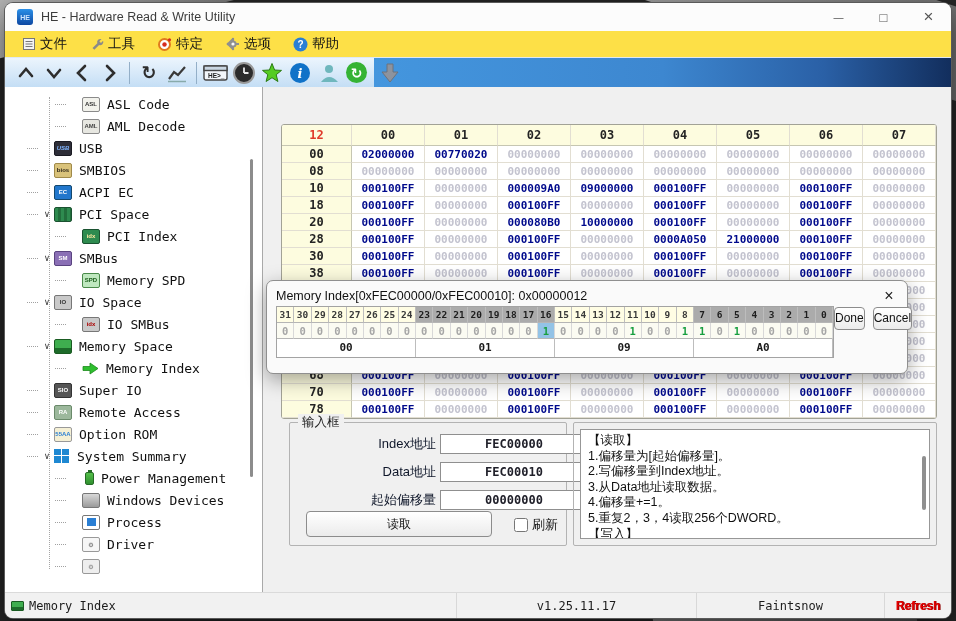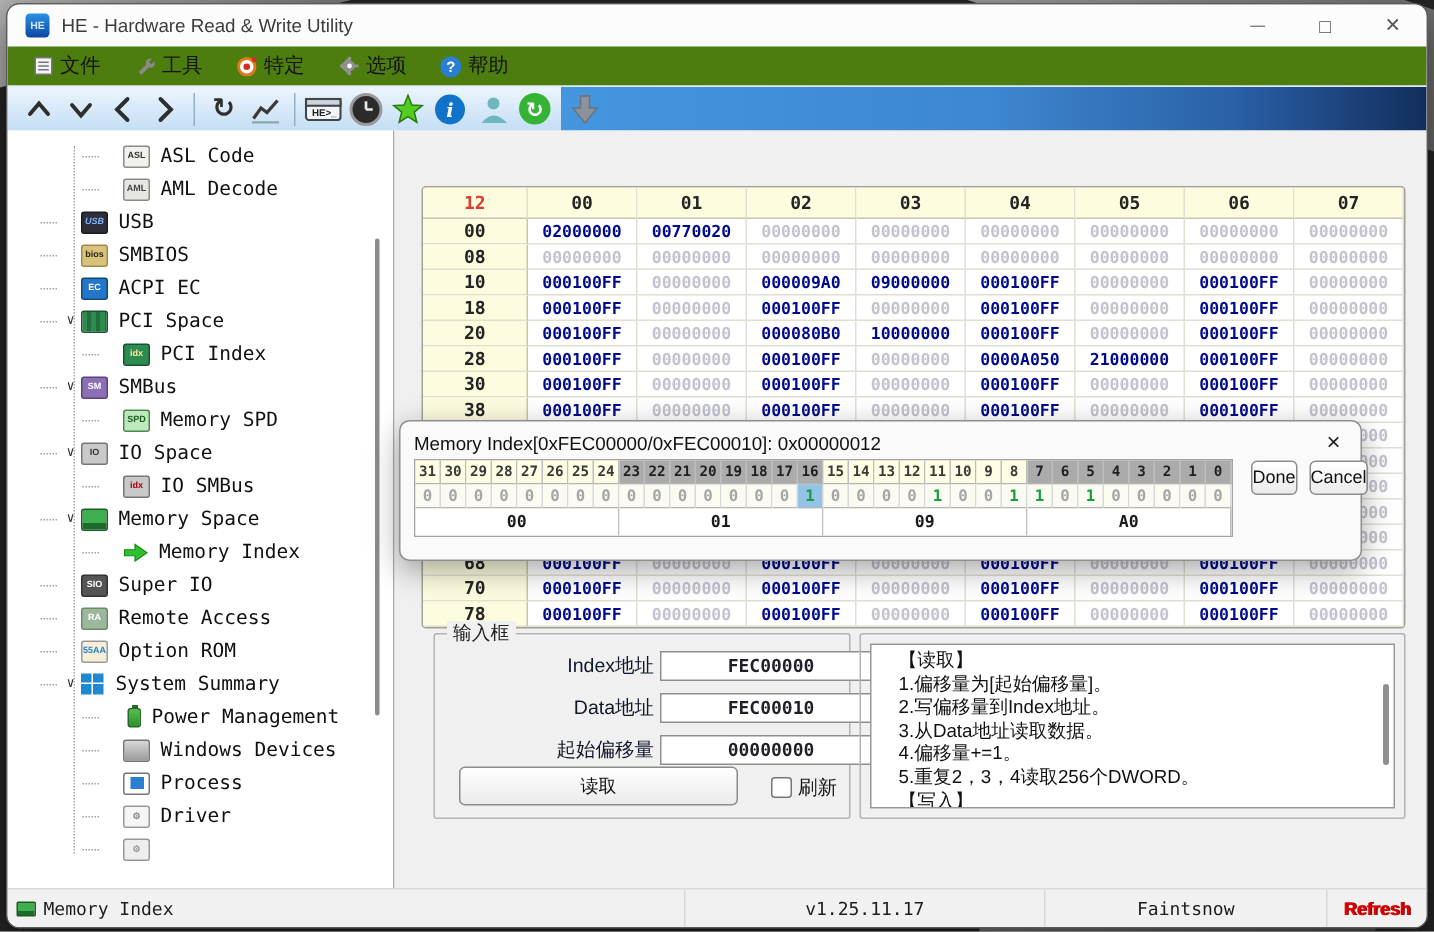--- a/index.html
+++ b/index.html
@@ -21,21 +21,21 @@
   .app-ico { width:16px; height:16px; border-radius:3px; background:linear-gradient(#2b90e8,#0d47a1);
              color:#cfe6ff; font:bold 7px "Liberation Sans",sans-serif; display:flex; align-items:center; justify-content:center; }
   .title-text { margin-left:8px; font-size:12.5px; color:#3c3c3c; }
   .win-controls { margin-left:auto; display:flex; height:100%; }
   .win-btn { width:45px; display:flex; align-items:center; justify-content:center; color:#555; }
   .wc-min::before { content:"—"; font-size:10px; }
   .wc-max::before { content:"□"; font-size:13px; }
   .wc-close::before { content:"×"; font-size:17px; }
 
   
-  .menubar { height:26px; background:#4d7c0f; display:flex; align-items:center; padding-left:8px; flex:none; }
+  .menubar { height:26px; background:#fde047; display:flex; align-items:center; padding-left:8px; flex:none; }
   .menu-item { display:flex; align-items:center; gap:4px; padding:0 14px 0 8px; font-size:13.5px; color:#141414; height:100%; }
   .mi-ico { width:15px; height:15px; display:flex; align-items:center; justify-content:center; }
 
   
   .toolbar { height:30px; display:flex; align-items:stretch; flex:none; border-top:1px solid #dfe9f2; }
   .tb-icons { display:flex; align-items:center; gap:2px; padding:0 5px 0 8px; background:linear-gradient(#ecf5fd,#c4def5); }
   .tb-btn { width:26px; height:26px; display:flex; align-items:center; justify-content:center; }
   .tb-sep { width:1px; height:22px; background:#93afc8; margin:0 4px; }
   .tb-fill { flex:1; background:linear-gradient(90deg,#4496de 0%,#3d87d0 50%,#2a60a6 78%,#122e5d 100%);
              display:flex; align-items:center; padding-left:3px; }
@@ -78,21 +78,21 @@
   .hg-zero { color:#c3c3cf; }
   .hg-nz { color:#000a8c; }
 
   
   .dialog { position:absolute; left:3px; top:193px; width:642px; height:94px; background:#fafafa;
             border:1px solid #8f8f8f; border-radius:7px; box-shadow:0 6px 20px rgba(0,0,0,.35);
             z-index:5; padding:4px 9px; }
   .dlg-titlebar { height:21px; display:flex; align-items:center; font-size:12.5px; color:#111; }
   .dlg-close { margin-left:auto; width:18px; text-align:center; color:#222; }
   .dlg-close::before { content:"×"; font-size:16px; }
-  .dlg-body { display:flex; gap:12px; }
+  .dlg-body { display:flex; gap:0; }
   .bits-wrap { flex:1; border:1px solid #a3a3a3; background:#fff; }
   .bits-grid { display:grid; grid-template-columns:repeat(32,1fr); }
   .bit-h { height:16px; line-height:16px; font-size:9.5px; font-weight:bold; text-align:center;
            border-right:1px solid #bdbdbd; border-bottom:1px solid #b5b5b5;
            font-family:"DejaVu Sans Mono",monospace; }
   .bg-y { background:#fffde4; color:#3a3a3a; }
   .bg-g { background:#ababab; color:#1e1e1e; }
   .bit-v { height:16px; line-height:16px; font-size:10.5px; font-weight:bold; text-align:center;
            border-right:1px solid #d8d8d8; border-bottom:1px solid #b5b5b5; background:#fbfbf2;
            font-family:"DejaVu Sans Mono",monospace; }
@@ -115,21 +115,21 @@
   .field-label { width:102px; text-align:right; font-size:13px; color:#0f172a; flex:none; }
   .field-input { width:148px; height:20px; margin-left:4px; border:1px solid #8f8f8f; background:#fff;
                  text-align:center; font:bold 12px "DejaVu Sans Mono",monospace; color:#20202a; }
   .read-btn { position:absolute; left:16px; top:88px; width:186px; height:26px; line-height:24px; }
   .refresh-check { position:absolute; right:8px; top:93px; display:flex; align-items:center; gap:4px; font-size:13px; color:#111; }
   .refresh-check input { width:14px; height:14px; }
 
   
   .instr-group { left:310px; top:335px; width:364px; height:124px; padding:6px; }
   .instr-box { width:100%; height:100%; background:#fff; border:1px solid #979797; position:relative;
-               overflow:hidden; padding:3px 14px 0 18px; }
+               overflow:hidden; padding:3px 14px 0 7px; }
   .instr-line { font-size:12.5px; line-height:15.6px; color:#101010; white-space:nowrap; }
   .instr-thumb { position:absolute; right:3px; top:26px; width:4px; height:54px; background:#8f8f8f; border-radius:2px; }
 
   
   .statusbar { height:26px; background:#f1f1f1; border-top:1px solid #dadada; display:flex; align-items:stretch;
                font-family:"DejaVu Sans Mono","Liberation Mono",monospace; font-size:12px; color:#1c1c1c; flex:none; }
   .sb-sec { display:flex; align-items:center; border-right:1px solid #d8d8d8; }
   .sb-left { width:452px; padding-left:6px; gap:5px; }
   .sb-ver { width:240px; justify-content:center; }
   .sb-user { width:188px; justify-content:center; }

